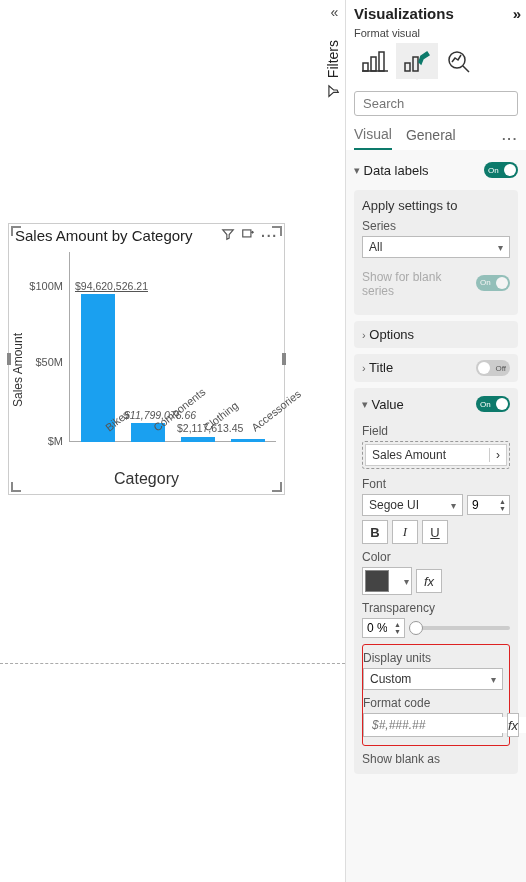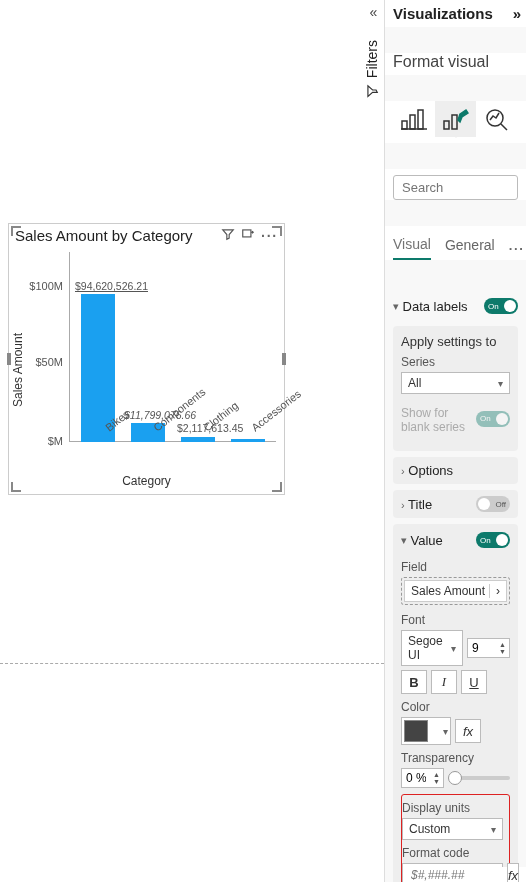--- a/index.html
+++ b/index.html
@@ -68,21 +68,21 @@
   .chart-body {
     position:absolute; left:6px; right:6px; top:26px; bottom:6px;
   }
   .y-axis-title {
     position:absolute; left:-4px; top:35%; 
     writing-mode:vertical-rl; transform:rotate(180deg);
     font-size:12px; color:#333;
   }
   .x-axis-title {
     position:absolute; bottom:0; left:0; right:0;
-    text-align:center; font-size:12px; color:#333;
+    text-align:center; font-size:16px; color:#333;
   }
   .plot {
     position:absolute; left:54px; top:2px; right:2px; bottom:46px;
   }
   .axis-line { position:absolute; background:#aaa; }
   .y-line { left:0; top:0; bottom:0; width:1px;}
   .x-line { left:0; right:0; bottom:0; height:1px;}
   .tick-label { position:absolute; font-size:11px; color:#555; text-align:right; }
   .x-cat {
     position:absolute; font-size:11px; color:#555;
@@ -95,35 +95,34 @@
     background:#1aa0f0;
     width:34px;
   }
   .bar-label {
     position:absolute; font-size:10.5px; color:#555;
     white-space:nowrap;
   }
 
   
   .panel {
-    width: 142px;
+    width: 181px;
     height:100%;
     border-left:1px solid #ddd;
     background:#f8f8f8;
     display:flex; flex-direction:column;
     font-size:13px;
-    gap:26px;
   }
   .panel-hdr {
     display:flex; align-items:center; justify-content:space-between;
     padding:5px 8px;
     font-size:15px; font-weight:600; color:#222;
     background:#fff;
   }
-  .panel-sub { padding:0 8px 4px 8px; font-size:16px; color:#444; background:#fff;}
+  .panel-sub { padding:0 8px 4px 8px; font-size:11px; color:#444; background:#fff;}
   .tab-icons {
     display:flex; gap:0; padding:0 8px 6px 8px; background:#fff;
   }
   .tab-icon-btn {
     width:42px; height:36px;
     display:flex; align-items:center; justify-content:center;
     cursor:pointer;
   }
   .tab-icon-btn.active { background:#eee; position:relative;}
   .tab-icon-btn.active::after{
@@ -193,21 +192,21 @@
   .stepper input{ width:28px; border:none; outline:none; text-align:left; padding:2px 4px; font-size:12px;}
   .stepper .inc { display:flex; flex-direction:column; font-size:7px; color:#555; padding:0 3px; line-height:7px;}
   .slider-row{ display:flex; align-items:center; gap:6px;}
   .slider-track{ flex:1; height:4px; background:#ccc; position:relative; border-radius:2px;}
   .slider-thumb{ position:absolute; left:-2px; top:-5px; width:14px; height:14px; border-radius:50%; background:#fff; border:1px solid #999;}
   .lbl-left{ flex:1;}
 
   .row-card {
     background:#eee; border-radius:4px;
     padding:6px 8px; margin:6px 0;
-    display:flex; align-items:flex-end; justify-content:space-between;
+    display:flex; align-items:flex-start; justify-content:space-between;
     font-size:13px; color:#222;
   }
   .field-dropper{
     border:1px dashed #999; border-radius:3px;
     padding:2px; margin:2px 0 8px 0;
   }
   .field-chip{
     display:flex; align-items:center; justify-content:space-between;
     background:#fff; border:1px solid #ccc;
     padding:3px 6px; font-size:12px;

